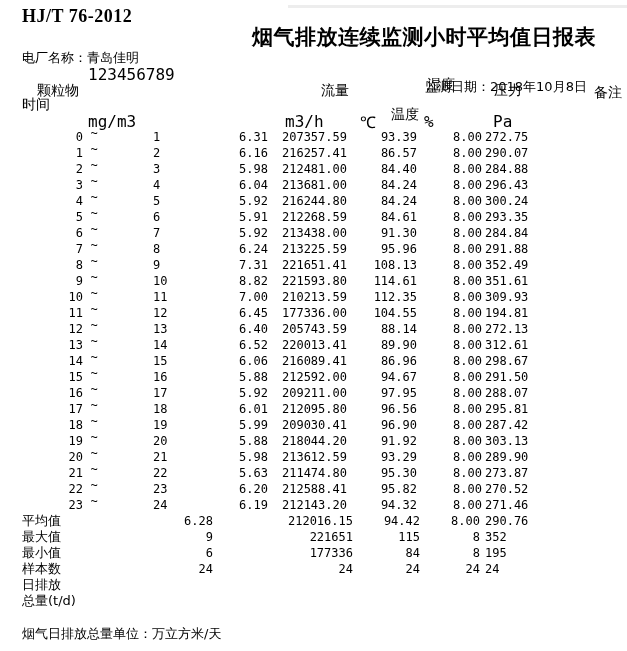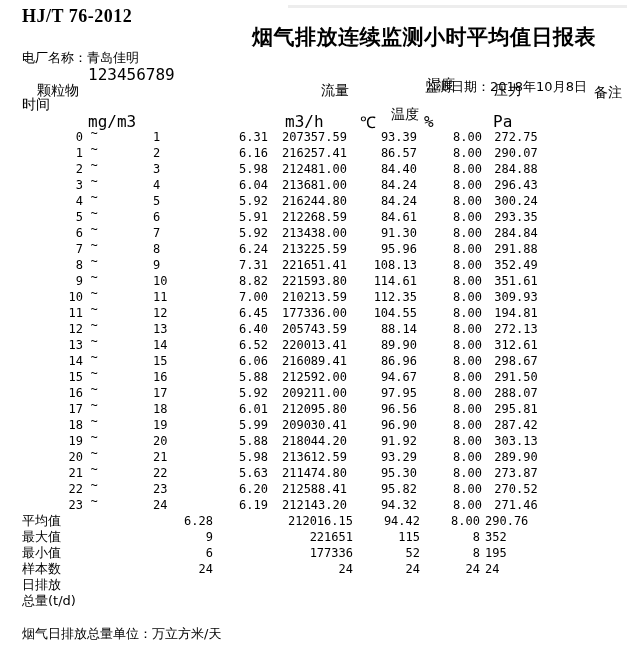--- a/index.html
+++ b/index.html
@@ -33,21 +33,21 @@
   #rows{position:absolute;left:0;top:129px;width:627px;}
   .row{position:relative;height:16px;}
   .c{position:absolute;top:0;line-height:16px;font-family:"DejaVu Sans Mono",monospace;font-size:12px;white-space:pre;}
   .c-from{left:40px;width:43px;text-align:right;}
   .c-tilde{left:87px;width:14px;top:-4px;text-align:center;}
   .c-to{left:153px;width:40px;text-align:left;}
   .c-v1{left:180px;width:88px;text-align:right;}
   .c-v2{left:265px;width:82px;text-align:right;}
   .c-v3{left:355px;width:62px;text-align:right;}
   .c-v4{left:420px;width:62px;text-align:right;}
-  .c-v5{left:485px;width:62px;text-align:center;}
+  .c-v5{left:485px;width:62px;text-align:left;}
   .c-slabel{left:22px;font-family:"DejaVu Sans",sans-serif;font-size:13px;}
   .c-s1{left:130px;width:83px;text-align:right;}
   .c-s2{left:265px;width:88px;text-align:right;}
   .c-s3{left:355px;width:65px;text-align:right;}
   .c-s4{left:420px;width:60px;text-align:right;}
   .c-s5{left:485px;width:62px;}
   .footer-note{left:22px;top:625px;}
 </style>
 </head>
 <body>
@@ -358,21 +358,21 @@
     <span class="c c-s2">221651</span>
     <span class="c c-s3">115</span>
     <span class="c c-s4">8</span>
     <span class="c c-s5">352</span>
   </div>
 
   <div class="row">
     <span class="c c-slabel">最小值</span>
     <span class="c c-s1">6</span>
     <span class="c c-s2">177336</span>
-    <span class="c c-s3">52</span>
+    <span class="c c-s3">84</span>
     <span class="c c-s4">8</span>
     <span class="c c-s5">195</span>
   </div>
 
   <div class="row">
     <span class="c c-slabel">样本数</span>
     <span class="c c-s1">24</span>
     <span class="c c-s2">24</span>
     <span class="c c-s3">24</span>
     <span class="c c-s4">24</span>

